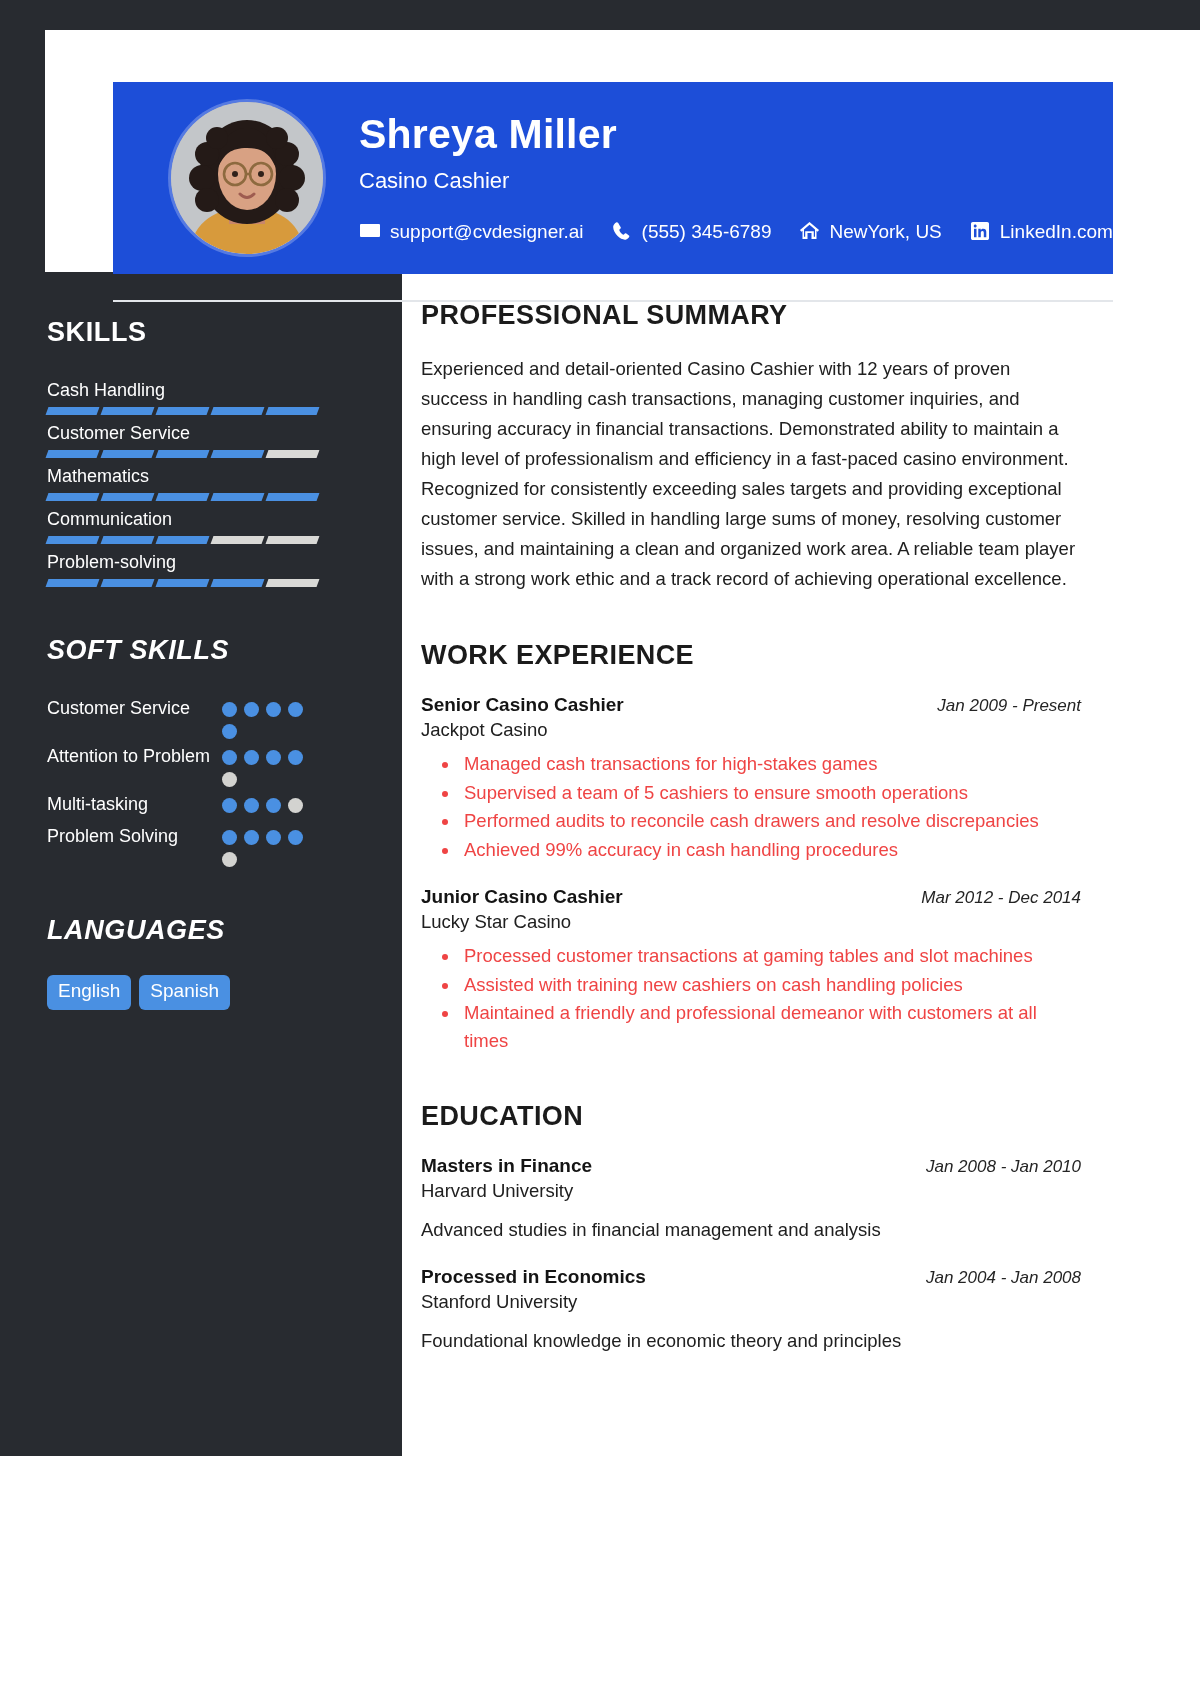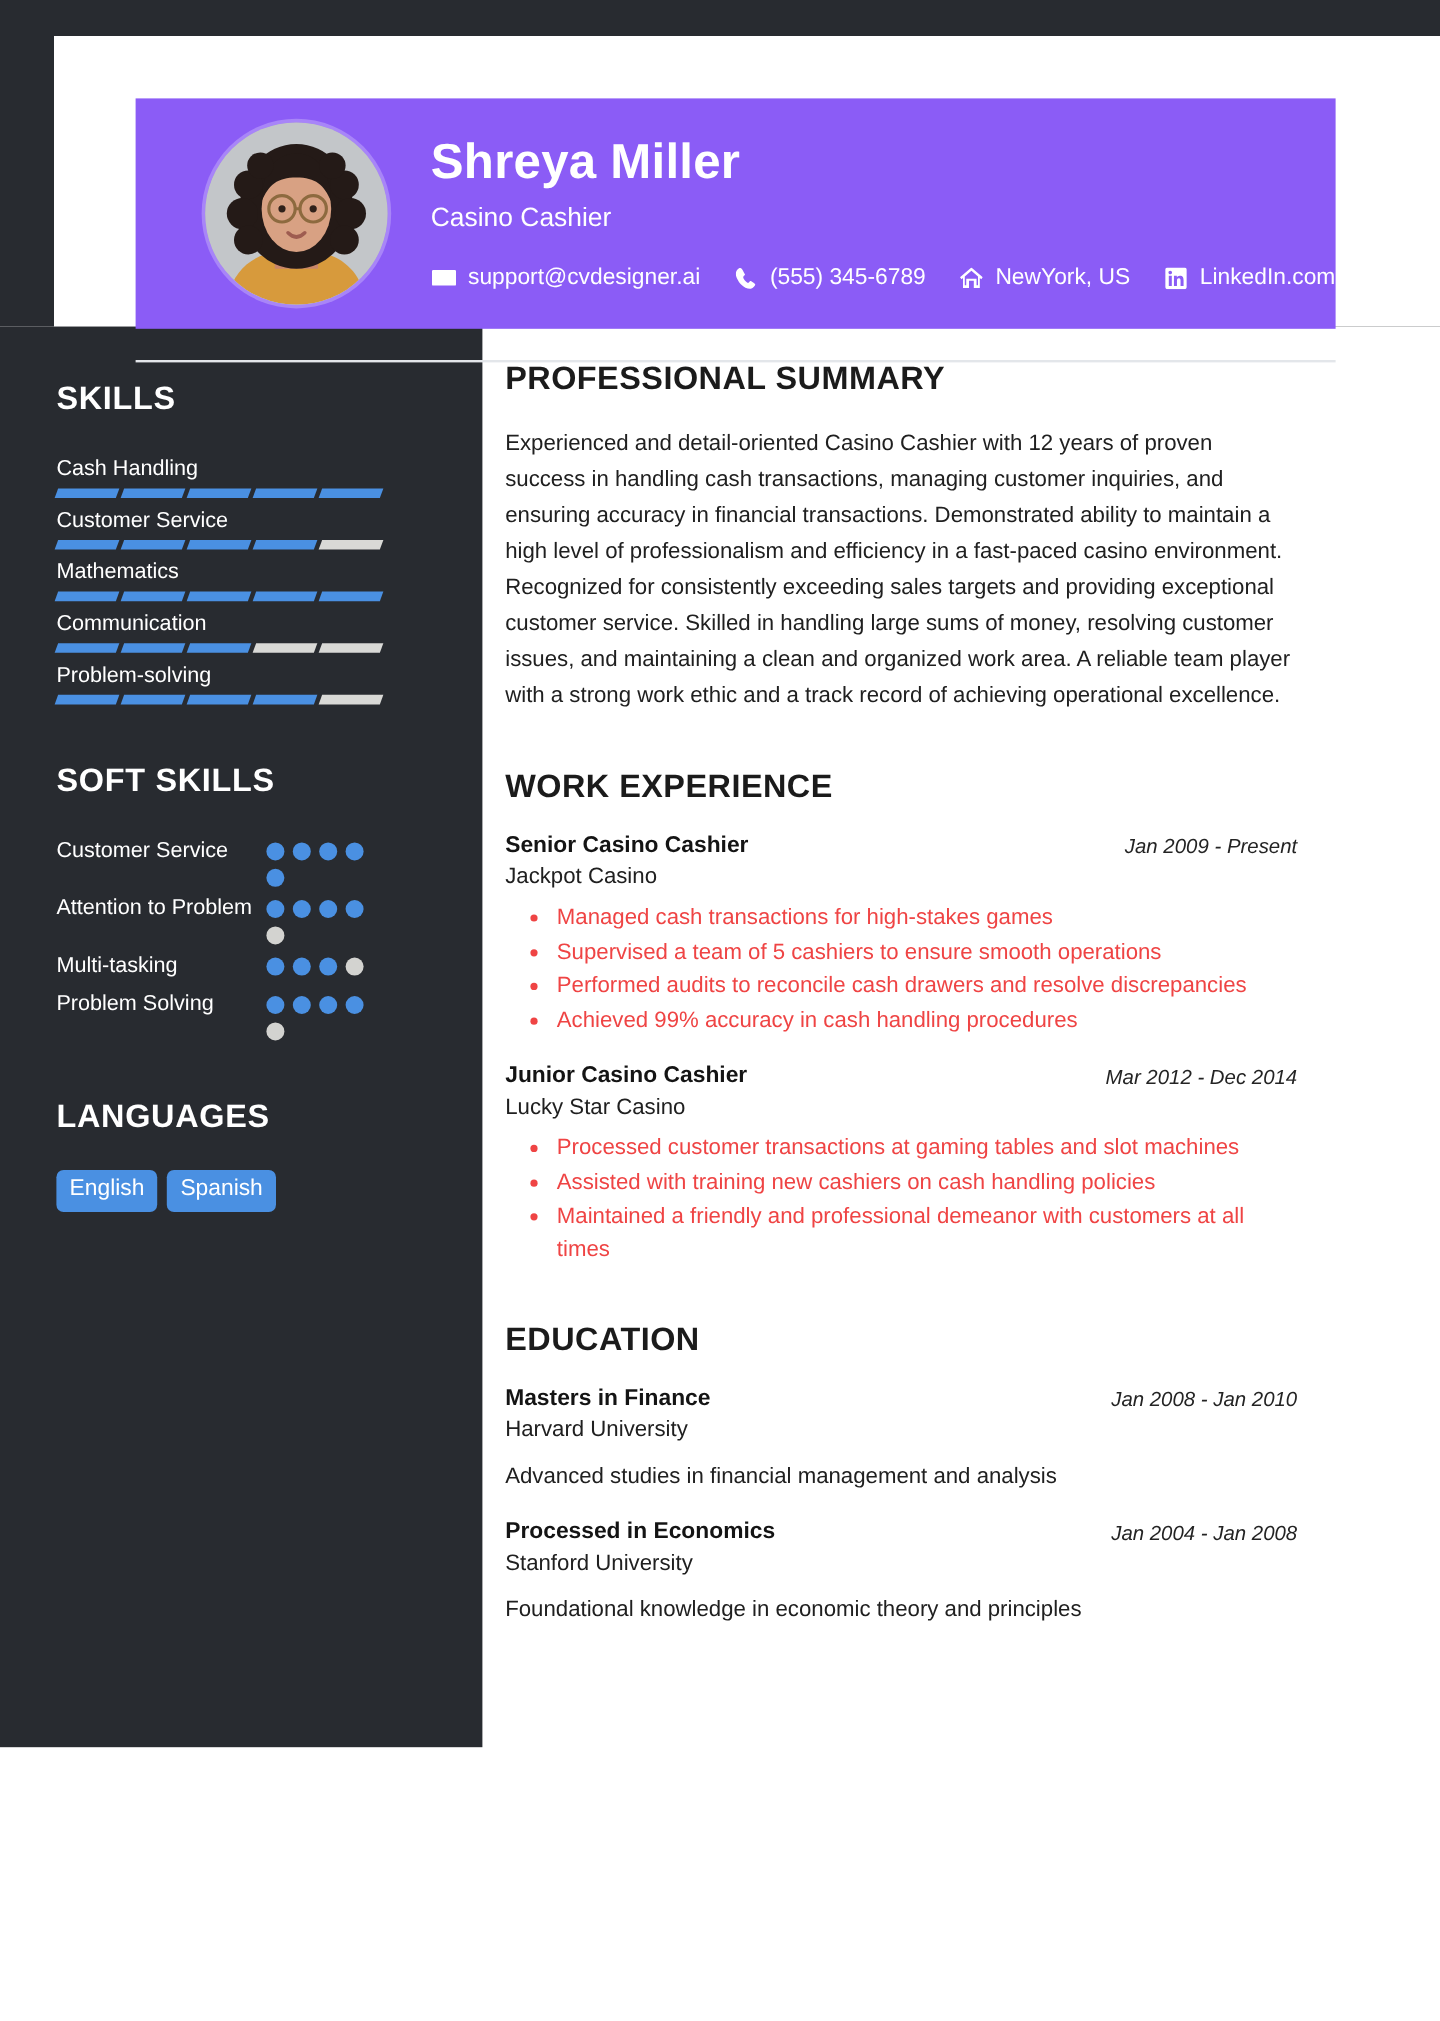--- a/index.html
+++ b/index.html
@@ -35,21 +35,21 @@
   .header-card {
     position: absolute;
     left: 45px; top: 30px;
     width: 1155px; height: 242px;
     background: #ffffff;
   }
   .header-blue {
     position: absolute;
     left: 68px; top: 52px;
     width: 1000px; height: 192px;
-    background: #8b5cf6;
+    background: #1d4ed8;
     display: flex;
     align-items: center;
   }
   .header-underline {
     position: absolute;
     left: 68px; top: 270px;
     width: 1000px; height: 2px;
     background: #e3e6ea;
   }
 
@@ -85,21 +85,20 @@
   }
   .contact-row {
     display: flex;
     align-items: center;
     margin-top: 26px;
     font-size: 19px;
     white-space: nowrap;
   }
   .contact-item {
     display: flex;
-    align-items: center;
     margin-right: 27px;
   }
   .contact-item:last-child { margin-right: 0; }
   .contact-item .ico {
     display: inline-flex;
     align-items: center;
     justify-content: center;
     width: 22px; height: 20px;
     margin-right: 9px;
   }
@@ -113,21 +112,21 @@
     padding: 45px 48px 0 47px;
     color: #ffffff;
   }
   .side-head {
     font-size: 27px;
     font-weight: bold;
     letter-spacing: 0.6px;
     color: #ffffff;
     margin-bottom: 29px;
   }
-  .side-head.gap { margin-top: 48px; }
+  .side-head.gap { margin-top: 48px; font-style: italic; }
 
   .skill-row { margin-bottom: 5px; }
   .skill-name {
     font-size: 18px;
     font-weight: normal;
     line-height: 1.45;
     color: #ffffff;
   }
   .skill-bar {
     display: flex;

